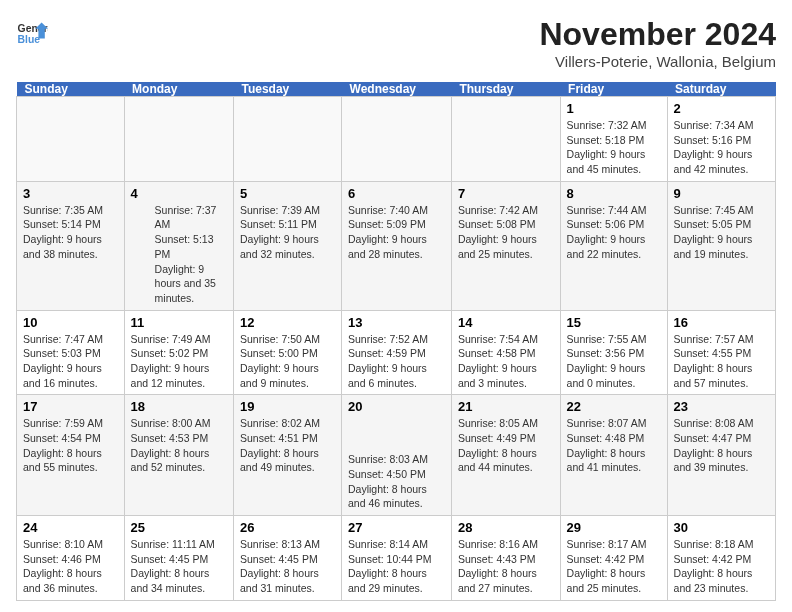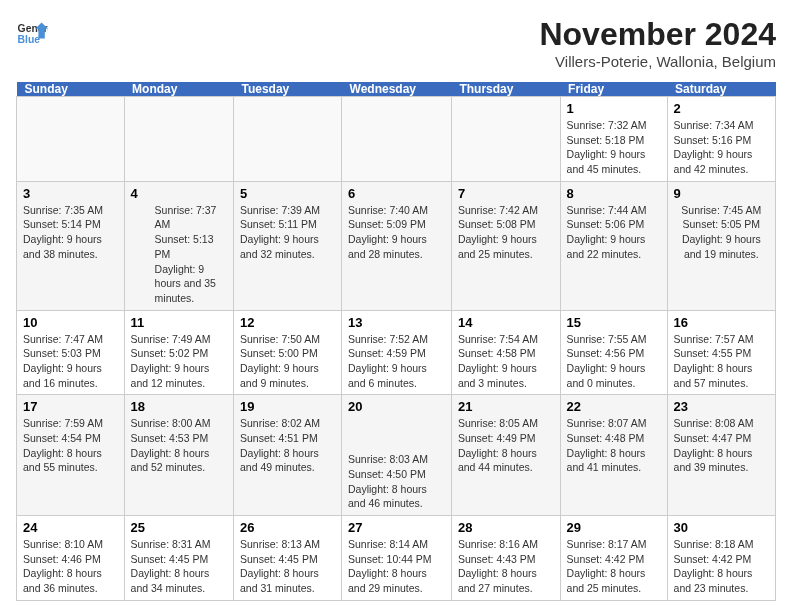--- a/index.html
+++ b/index.html
@@ -156,21 +156,21 @@
 Daylight: 9 hours and 25 minutes.</div>
         </td>
         <td>
           <div class="day-num">8</div>
           <div class="day-info" style="white-space: pre-line;">Sunrise: 7:44 AM
 Sunset: 5:06 PM
 Daylight: 9 hours and 22 minutes.</div>
         </td>
         <td>
           <div class="day-num">9</div>
-          <div class="day-info" style="white-space: pre-line; text-align: center;">Sunrise: 7:45 AM
+          <div class="day-info" style="white-space: pre-line;">Sunrise: 7:45 AM
 Sunset: 5:05 PM
 Daylight: 9 hours and 19 minutes.</div>
         </td>
       </tr>
       <tr>
         <td>
           <div class="day-num">10</div>
           <div class="day-info" style="white-space: pre-line;">Sunrise: 7:47 AM
 Sunset: 5:03 PM
 Daylight: 9 hours and 16 minutes.</div>
@@ -195,21 +195,21 @@
         </td>
         <td>
           <div class="day-num">14</div>
           <div class="day-info" style="white-space: pre-line;">Sunrise: 7:54 AM
 Sunset: 4:58 PM
 Daylight: 9 hours and 3 minutes.</div>
         </td>
         <td>
           <div class="day-num">15</div>
           <div class="day-info" style="white-space: pre-line;">Sunrise: 7:55 AM
-Sunset: 4:56 PM
+Sunset: 3:56 PM
 Daylight: 9 hours and 0 minutes.</div>
         </td>
         <td>
           <div class="day-num">16</div>
           <div class="day-info" style="white-space: pre-line;">Sunrise: 7:57 AM
 Sunset: 4:55 PM
 Daylight: 8 hours and 57 minutes.</div>
         </td>
       </tr>
       <tr>
@@ -258,21 +258,21 @@
       </tr>
       <tr>
         <td>
           <div class="day-num">24</div>
           <div class="day-info" style="white-space: pre-line;">Sunrise: 8:10 AM
 Sunset: 4:46 PM
 Daylight: 8 hours and 36 minutes.</div>
         </td>
         <td>
           <div class="day-num">25</div>
-          <div class="day-info" style="white-space: pre-line;">Sunrise: 8:31 AM
+          <div class="day-info" style="white-space: pre-line;">Sunrise: 11:11 AM
 Sunset: 4:45 PM
 Daylight: 8 hours and 34 minutes.</div>
         </td>
         <td>
           <div class="day-num">26</div>
           <div class="day-info" style="white-space: pre-line;">Sunrise: 8:13 AM
 Sunset: 4:45 PM
 Daylight: 8 hours and 31 minutes.</div>
         </td>
         <td>

